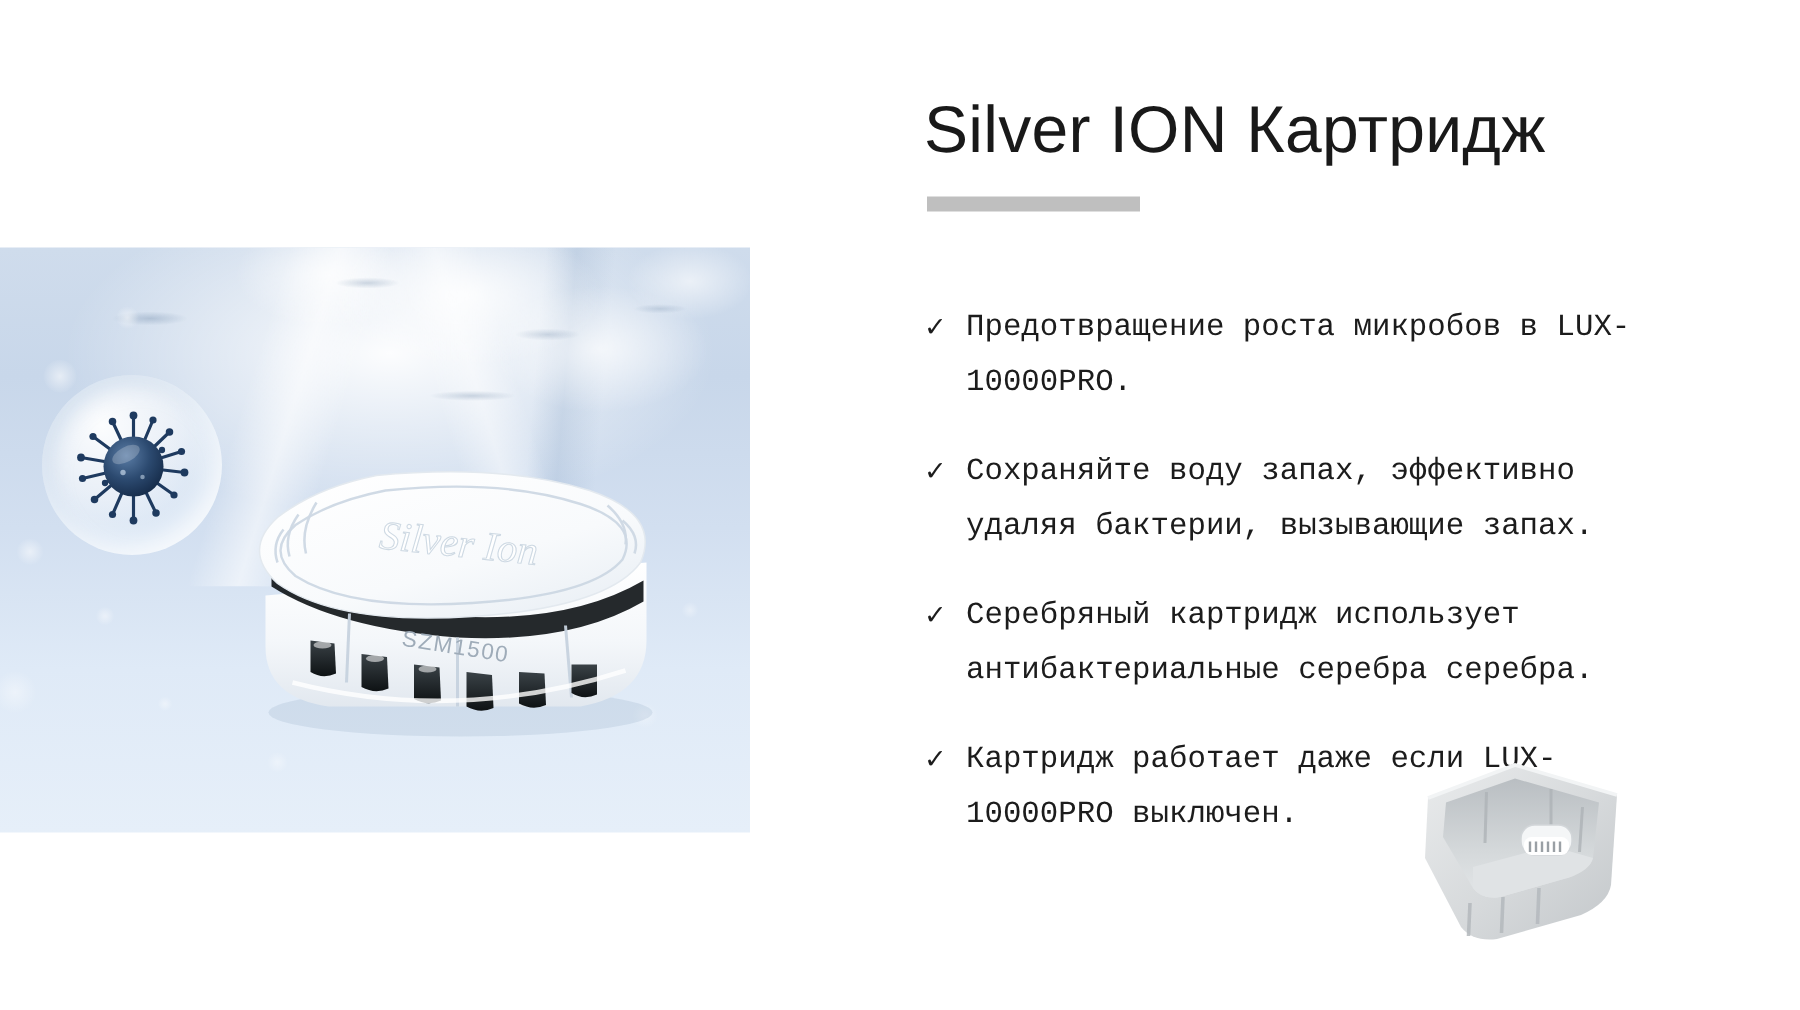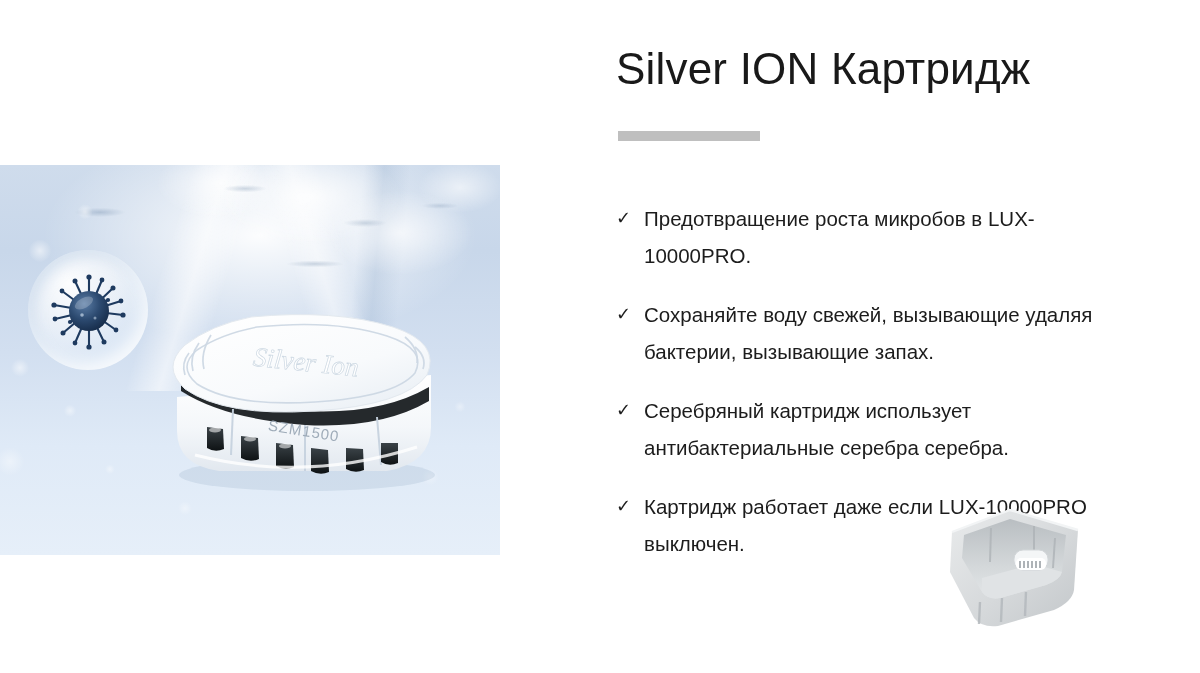--- a/index.html
+++ b/index.html
@@ -82,21 +82,21 @@
   }
   .virus-svg { position: absolute; left: 50px; top: 107px; }
 
   
   .cartridge-wrap { position: absolute; left: 155px; top: 140px; }
 
   
   .title {
     position: absolute;
     left: 616px;
-    top: 44px;
+    top: 62px;
     font-size: 44px;
     font-weight: 400;
     letter-spacing: 0.2px;
     color: #191919;
     white-space: nowrap;
   }
   .rule {
     position: absolute;
     left: 618px;
     top: 131px;
@@ -119,21 +119,21 @@
     color: #1c1c1c;
   }
   .bullet:last-child { margin-bottom: 0; }
   .check {
     flex: 0 0 auto;
     width: 28px;
     font-size: 18px;
     color: #1c1c1c;
     line-height: 37px;
   }
-  .btext { flex: 1 1 auto; }
+  .btext { flex: 1 1 auto; font-family: Liberation Mono, monospace; }
 
   
   .tank { position: absolute; left: 938px; top: 502px; }
 </style>
 </head>
 <body>
 
 <div class="photo">
   <div class="ice"></div>
   <div class="ice-dark"></div>
@@ -257,21 +257,21 @@
 <div class="title">Silver ION Картридж</div>
 <div class="rule"></div>
 
 <div class="bullets">
   <div class="bullet">
     <span class="check">✓</span>
     <span class="btext">Предотвращение роста микробов в LUX-10000PRO.</span>
   </div>
   <div class="bullet">
     <span class="check">✓</span>
-    <span class="btext">Сохраняйте воду свежей, вызывающие удаляя бактерии, вызывающие запах.</span>
+    <span class="btext">Сохраняйте воду запах, эффективно удаляя бактерии, вызывающие запах.</span>
   </div>
   <div class="bullet">
     <span class="check">✓</span>
     <span class="btext">Серебряный картридж использует антибактериальные серебра серебра.</span>
   </div>
   <div class="bullet">
     <span class="check">✓</span>
     <span class="btext">Картридж работает даже если LUX-10000PRO выключен.</span>
   </div>
 </div>

